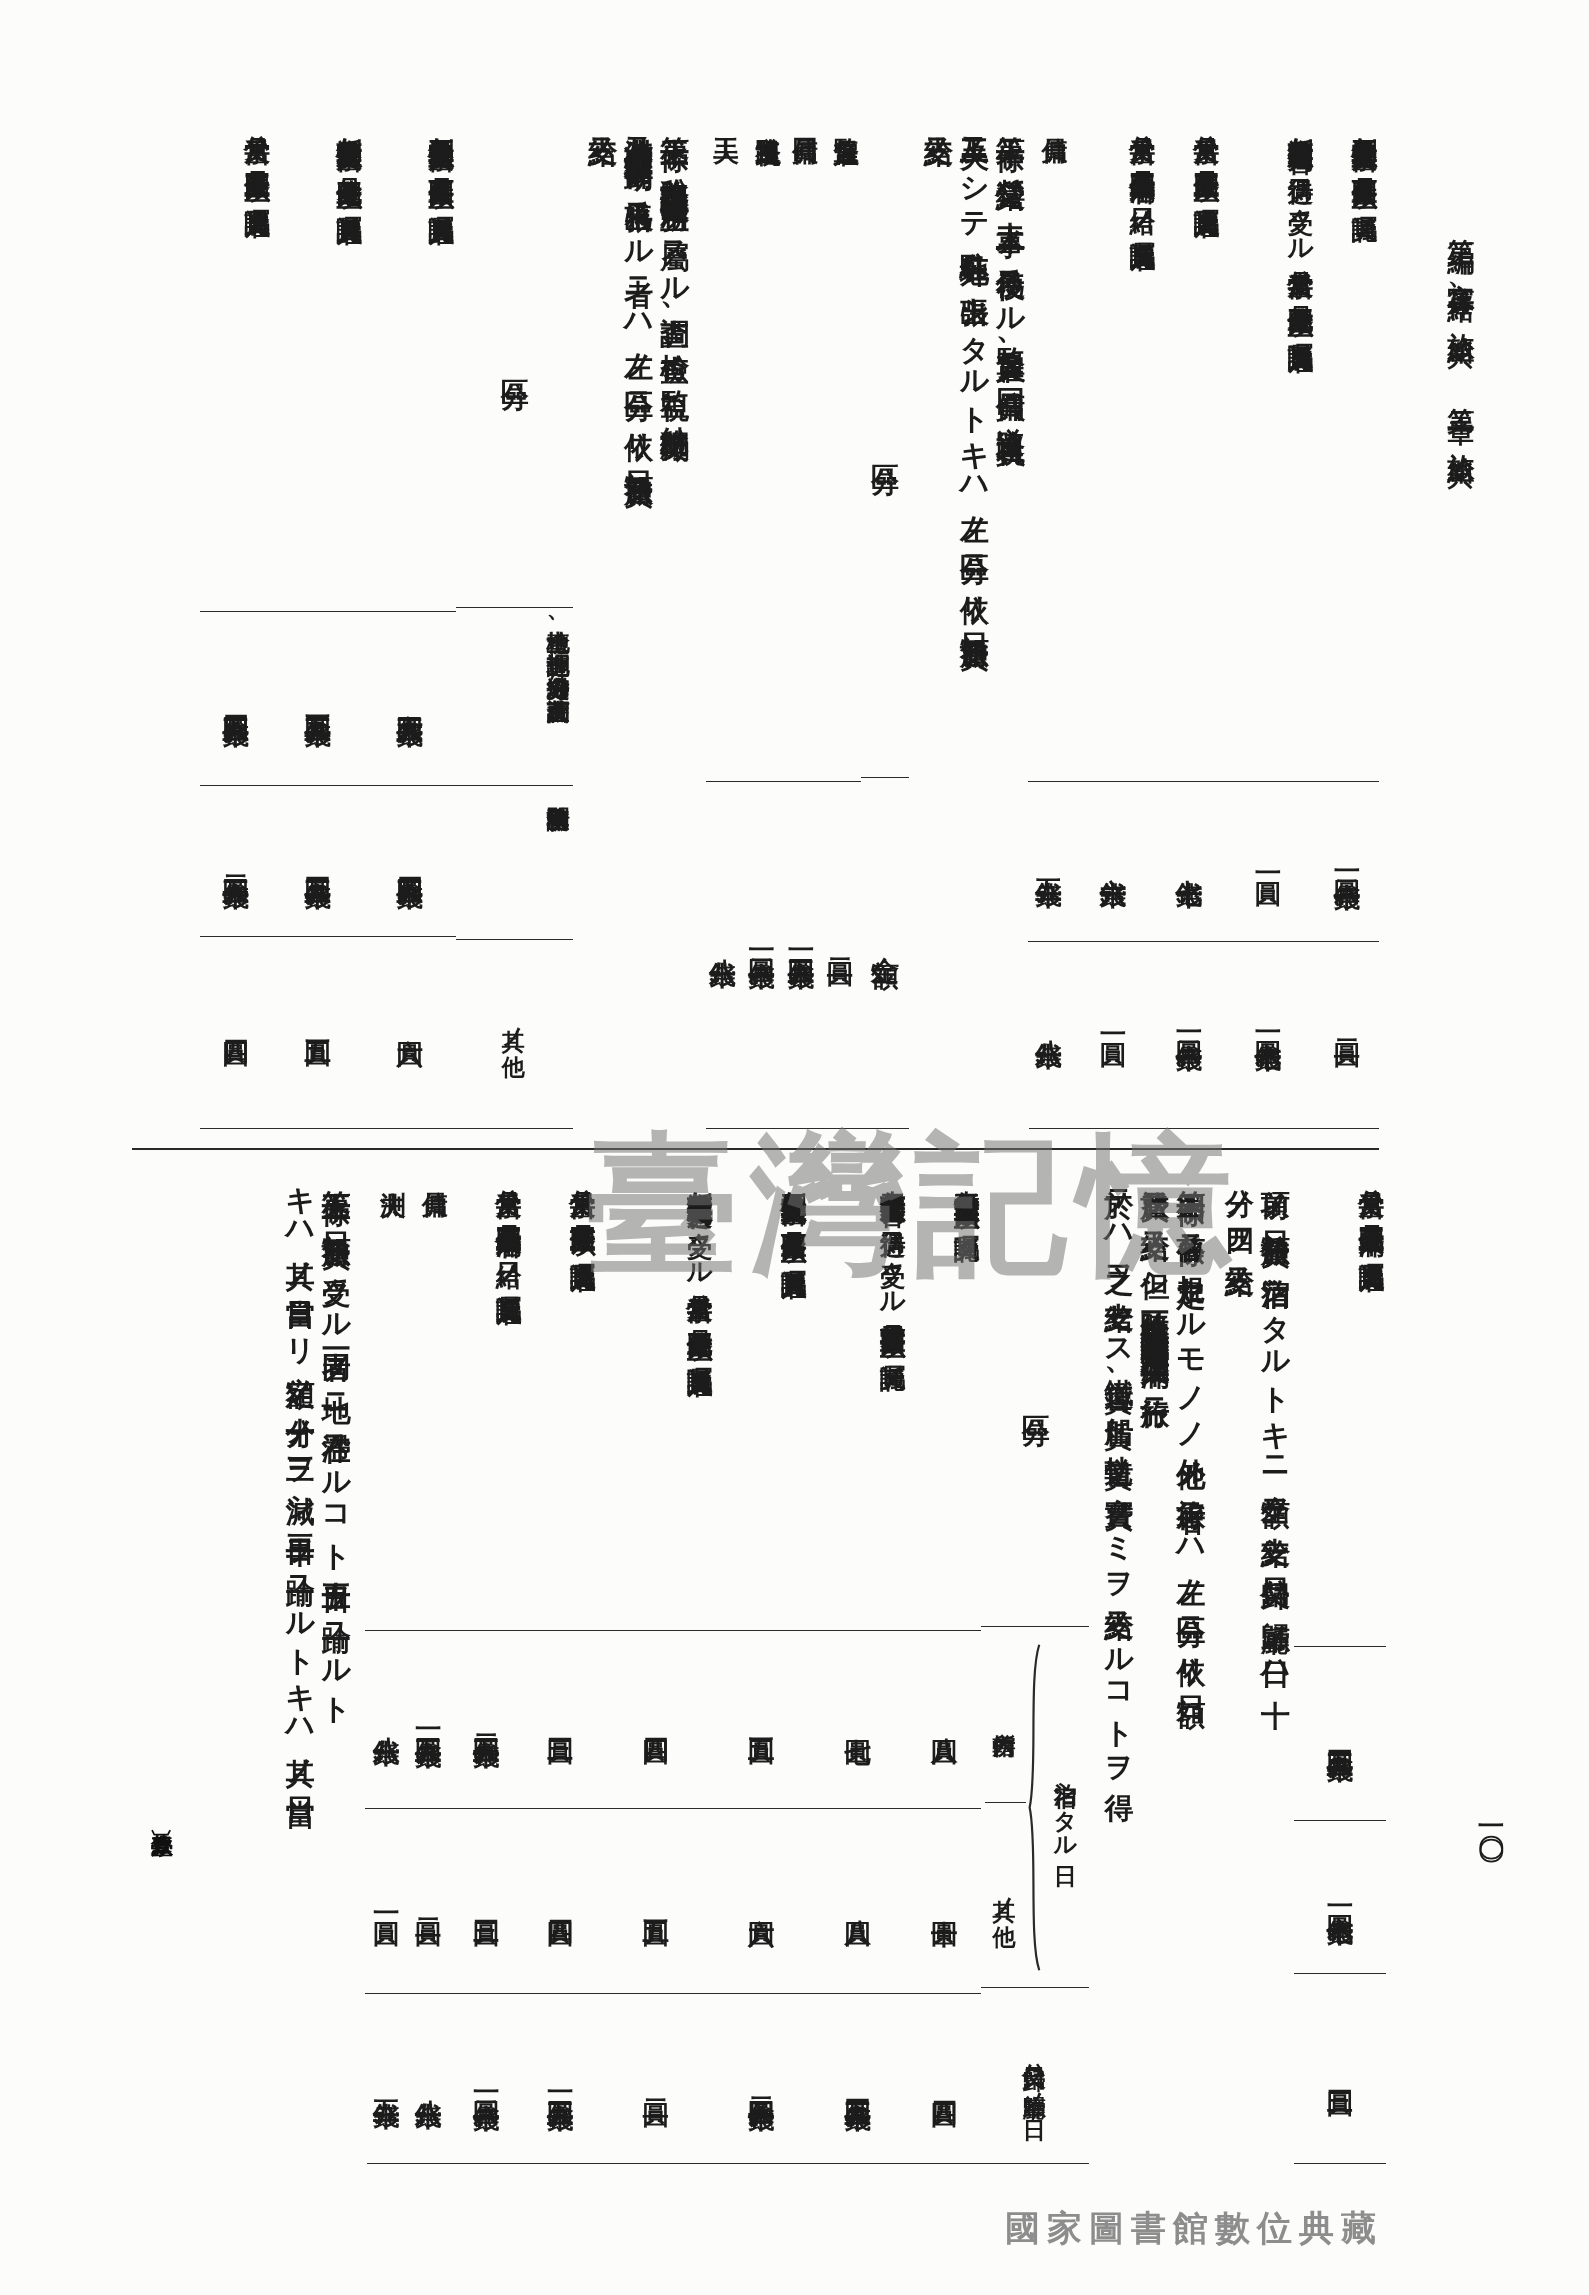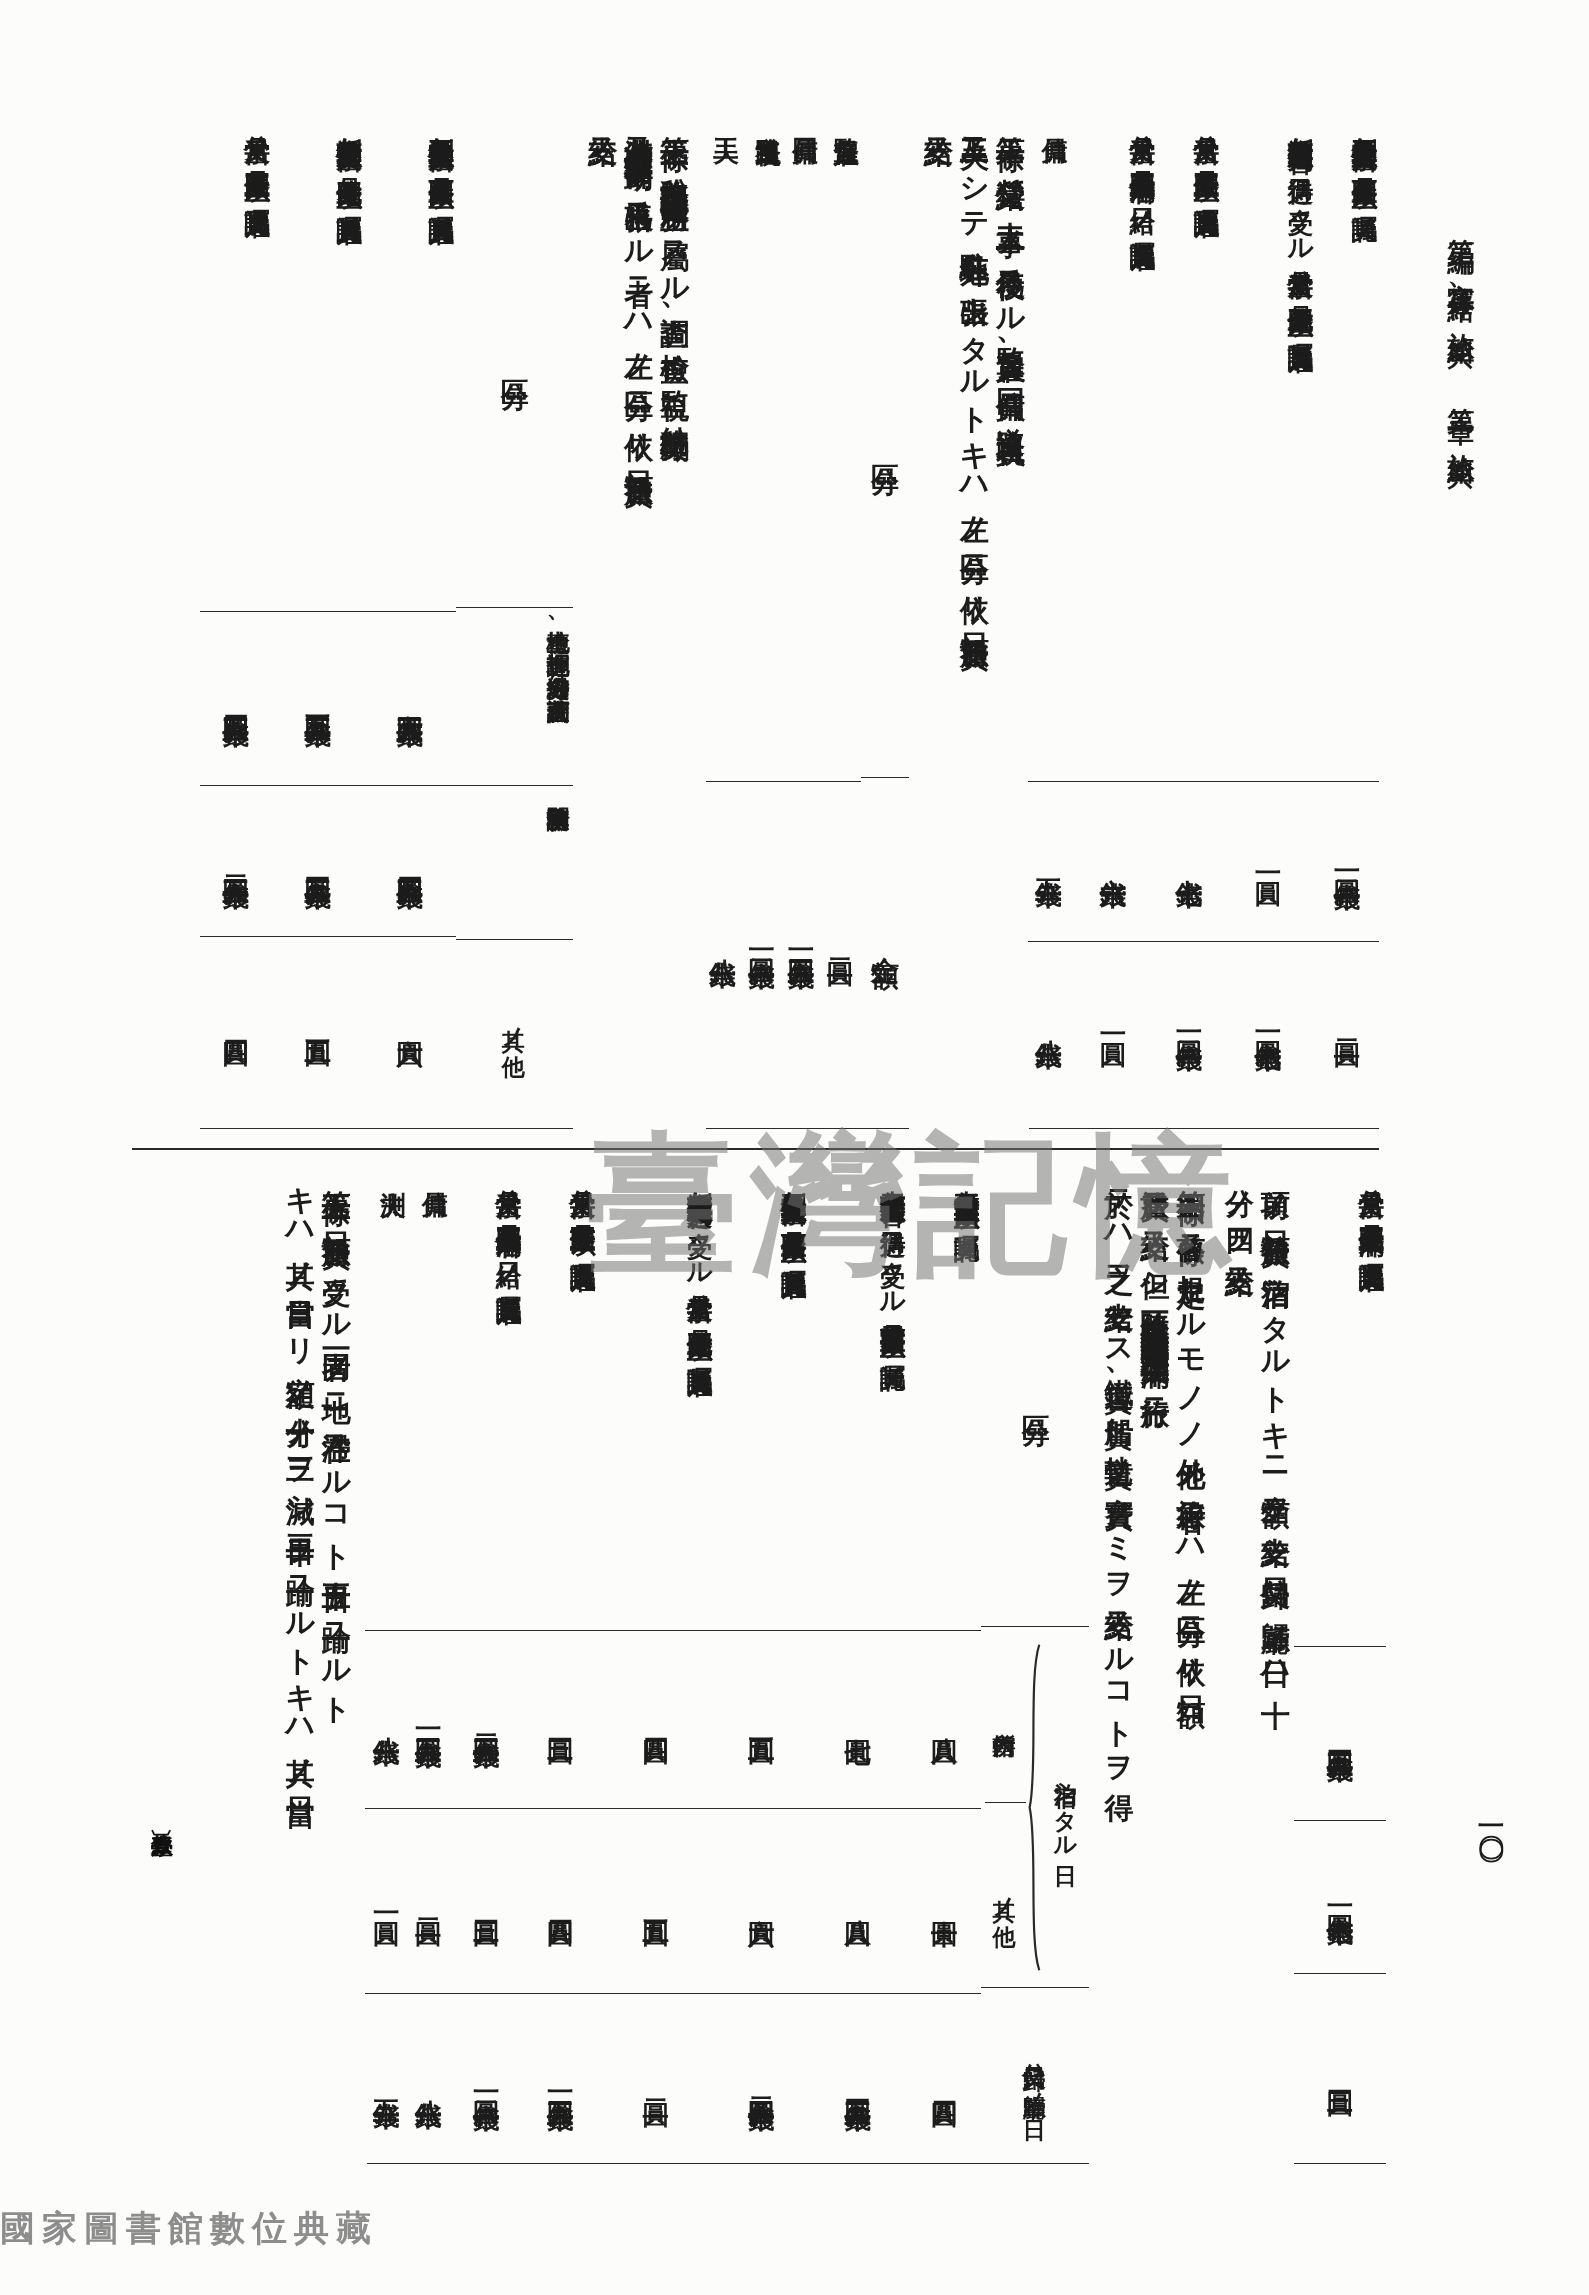--- a/index.html
+++ b/index.html
@@ -27,21 +27,21 @@
   .comp-sub{display:flex;flex-direction:row;width:41px;}
   .comp-sub .sub{display:grid;place-items:center;font-size:23px;font-weight:600;}
   .sub2{border-top:1.3px solid #2a2a2a;}
   .divider{position:absolute;left:132px;top:1148px;width:1247px;height:1.8px;background:#2a2a2a;}
   .margin-header{position:absolute;left:1443px;top:217px;height:671px;font-size:27px;
                  letter-spacing:4.4px;font-weight:700;}
   .page-number{position:absolute;left:1473px;top:1812px;font-size:26.5px;letter-spacing:2.6px;font-weight:600;}
   .wm-cjk{position:absolute;left:586px;top:1104px;font-size:152px;font-weight:700;
           color:#737373;opacity:.52;letter-spacing:12.4px;white-space:nowrap;}
   .wm-latin{position:absolute;left:994px;top:1231px;font-size:41px;color:#9b9b9b;opacity:.75;letter-spacing:1.8px;}
-  .bottom-caption{position:absolute;left:0;top:2205px;width:1383px;text-align:left;
+  .bottom-caption{position:absolute;left:0;top:2205px;width:1383px;text-align:right;
                   font-size:35px;color:#8d8d8d;letter-spacing:7px;font-weight:600;}
   .stamp{position:absolute;left:148px;top:1817px;font-size:22px;font-weight:800;
          letter-spacing:0;filter:blur(0.5px);color:#111;}
 </style>
 </head>
 <body>
 
 <div class="page">
 
   <div class="margin-header v">第三編　官等俸給、旅給與　　第二章　旅給與</div>

